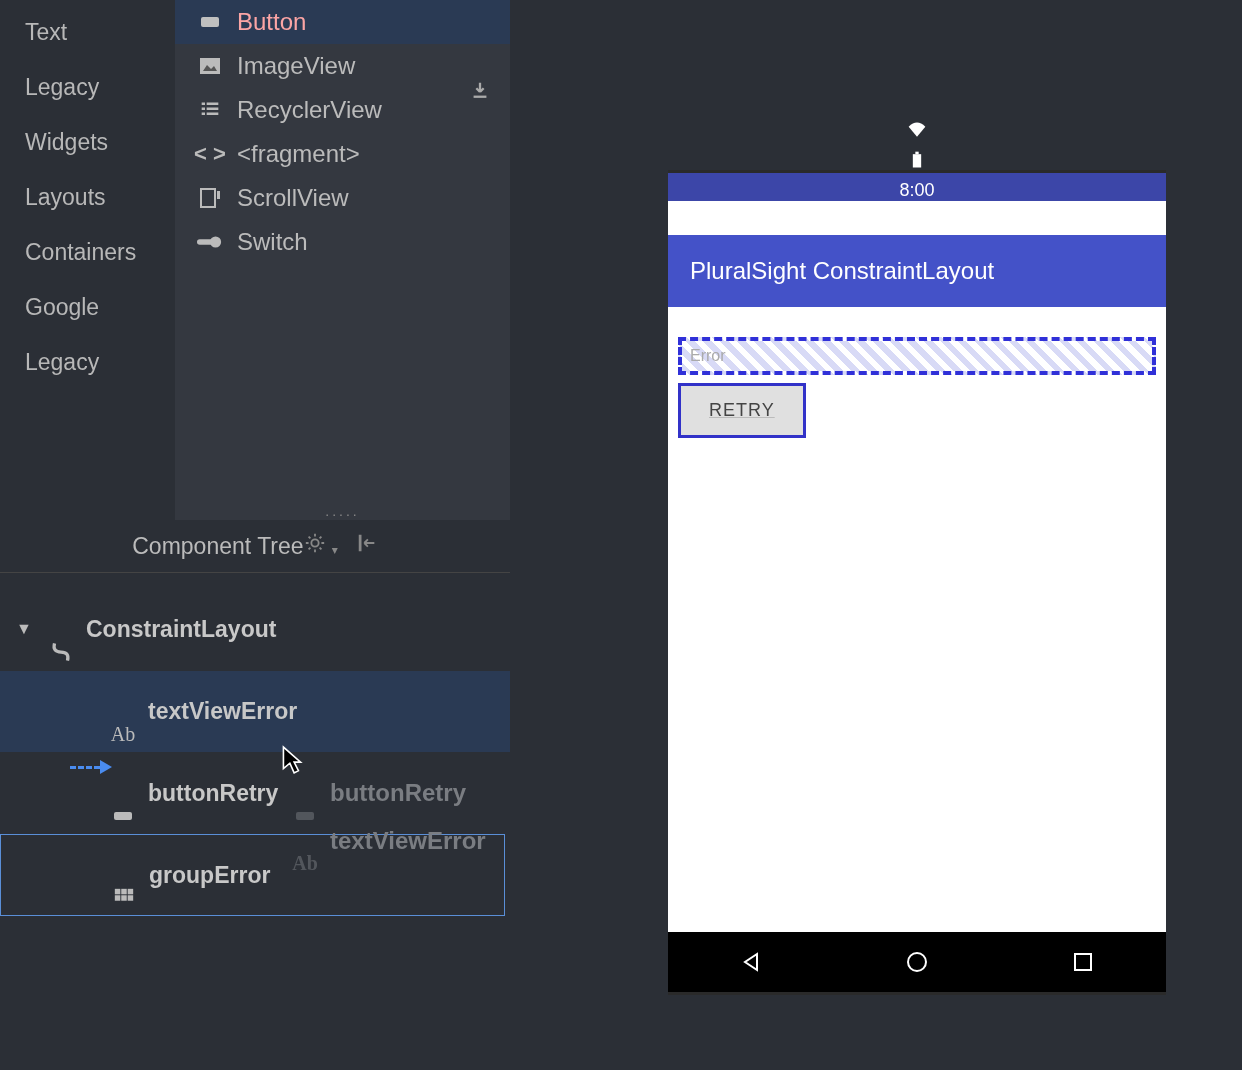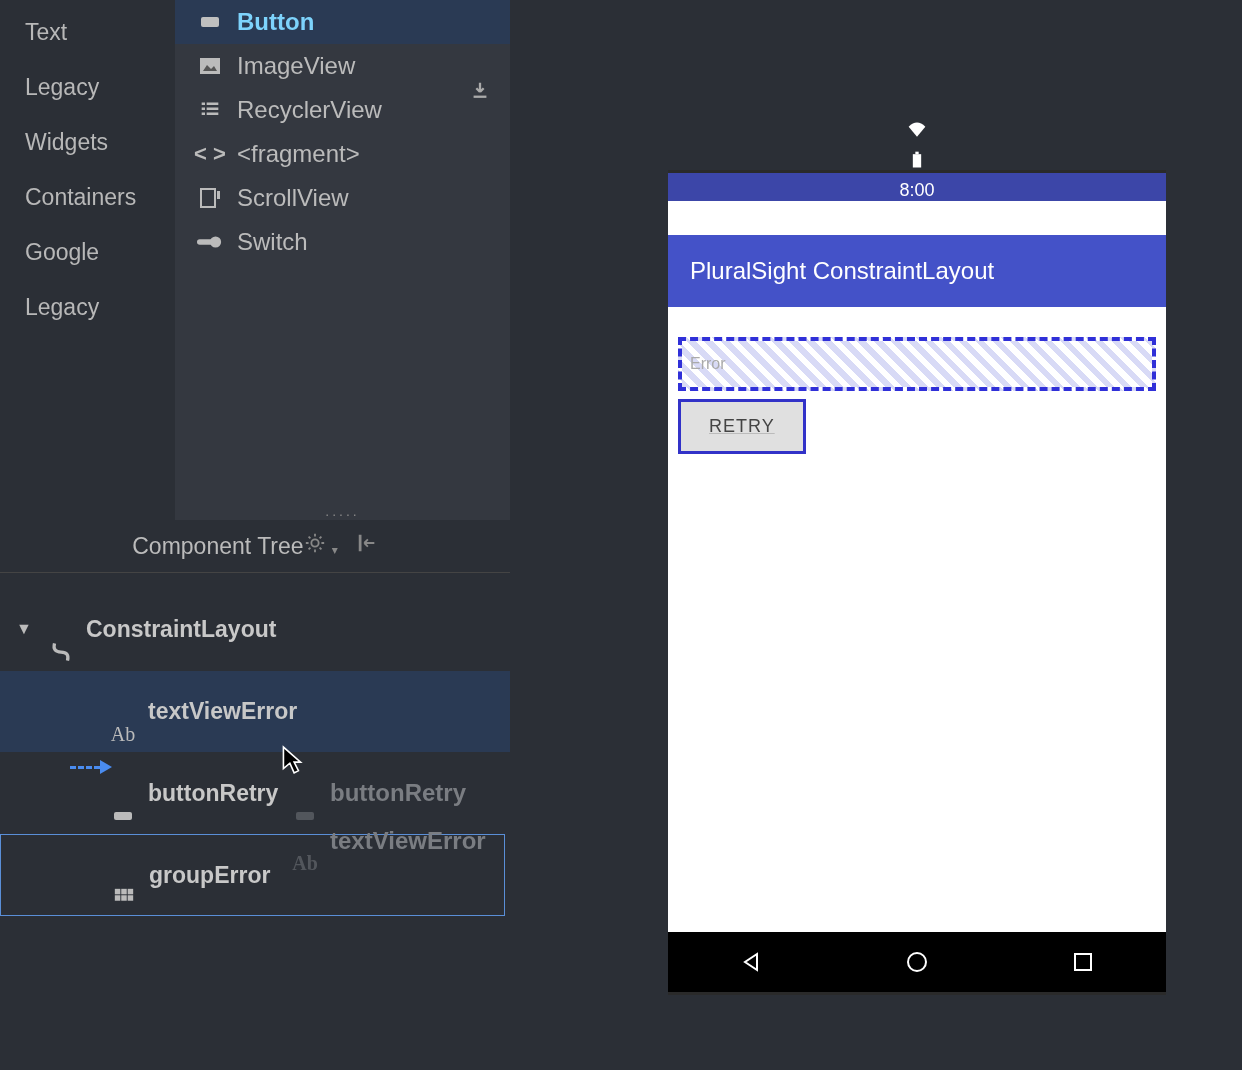--- a/index.html
+++ b/index.html
@@ -41,22 +41,22 @@
       display: flex;
       align-items: center;
       padding: 8px 22px;
       font-size: 24px;
       color: #bbb;
       cursor: pointer;
       gap: 14px;
     }
     .palette-item.selected {
       background: #2a3a54;
-      color: #7dd3fc;
-      font-weight: 700;
+      color: #fca5a5;
+      font-weight: 400;
     }
     .palette-icon {
       width: 26px;
       height: 26px;
       flex-shrink: 0;
       display: inline-flex;
       align-items: center;
       justify-content: center;
     }
     .dl-icon {
@@ -219,21 +219,21 @@
       font-size: 24px;
       margin-top: 34px;
     }
     .content {
       flex: 1;
       padding: 30px 10px;
       position: relative;
     }
     .textview-error {
       border: 4px dashed #3030d8;
-      height: 54px;
+      height: 38px;
       display: flex;
       align-items: center;
       padding: 15px 8px;
       color: #aaa;
       font-size: 16px;
       background-image: repeating-linear-gradient(45deg, rgba(60,70,210,.2) 0, rgba(60,70,210,.2) 6px, transparent 6px, transparent 12px);
     }
     .retry-wrap {
       display: flex;
       justify-content: flex-start;
@@ -276,20 +276,21 @@
   </style>
 </head>
 <body>
 
 <div class="right-dark"></div>
 
 <div class="categories">
   <div class="category-item">Text</div>
   <div class="category-item">Legacy</div>
   <div class="category-item">Widgets</div>
+  <div class="category-item">Layouts</div>
   <div class="category-item">Containers</div>
   <div class="category-item">Google</div>
   <div class="category-item">Legacy</div>
 </div>
 
 <div class="palette">
   <div class="palette-item selected">
     <span class="palette-icon">
       <svg viewBox="0 0 24 24" width="24" height="24">
           <rect x="3" y="7" width="18" height="10" rx="2" fill="#c0c0c0"></rect>

